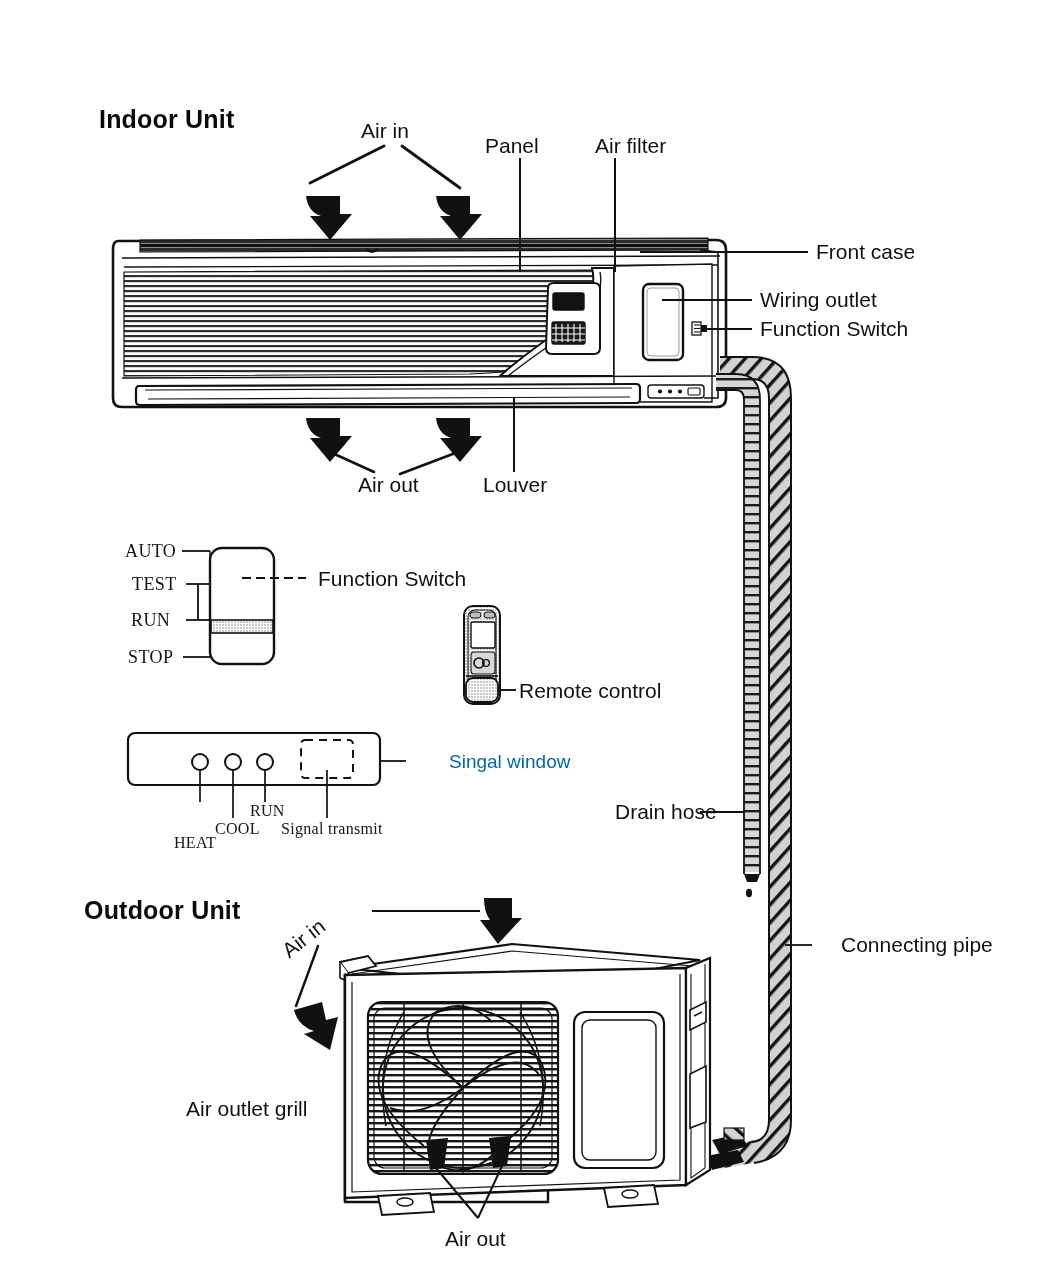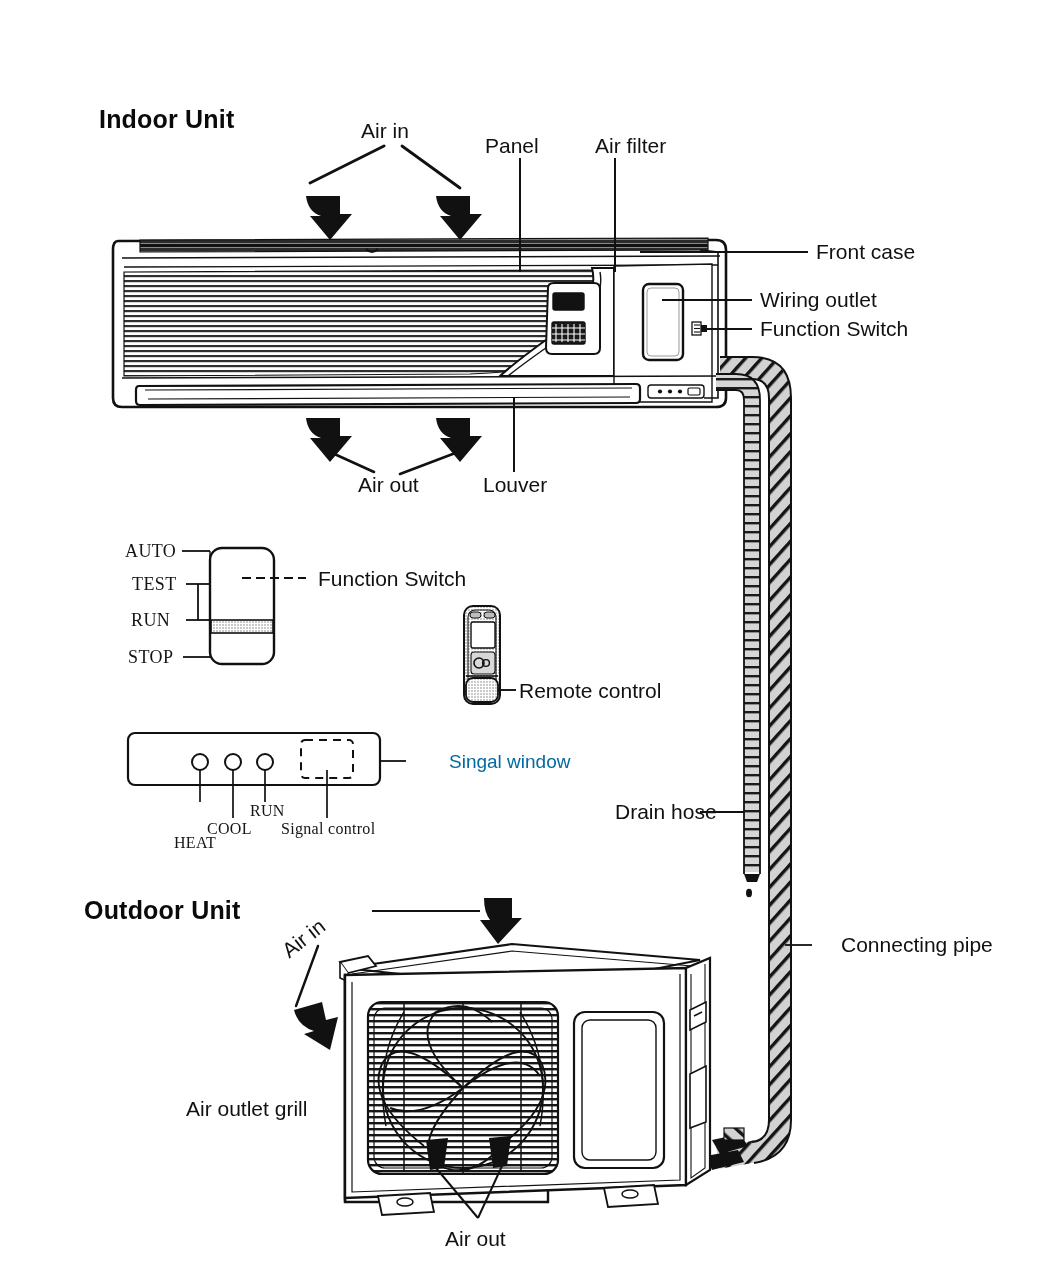--- a/index.html
+++ b/index.html
@@ -309,23 +309,23 @@
   <div class="lbl lbl-serif" style="left:125px;top:542px;">AUTO</div>
   <div class="lbl lbl-serif" style="left:132px;top:575px;">TEST</div>
   <div class="lbl lbl-serif" style="left:131px;top:611px;">RUN</div>
   <div class="lbl lbl-serif" style="left:128px;top:648px;">STOP</div>
   <div class="lbl lbl-sans" style="left:318px;top:568px;">Function Switch</div>
 
   <div class="lbl lbl-sans" style="left:519px;top:680px;">Remote control</div>
 
   <div class="lbl lbl-sans-sm" style="left:414px;top:752px;">Singal window</div>
   <div class="lbl lbl-serif-sm" style="left:174px;top:803px;margin-top:32px;">HEAT</div>
-  <div class="lbl lbl-serif-sm" style="left:207px;top:821px;">COOL</div>
+  <div class="lbl lbl-serif-sm" style="left:215px;top:821px;">COOL</div>
   <div class="lbl lbl-serif-sm" style="left:250px;top:803px;">RUN</div>
-  <div class="lbl lbl-serif-sm" style="left:281px;top:821px;">Signal control</div>
+  <div class="lbl lbl-serif-sm" style="left:281px;top:821px;">Signal transmit</div>
 
   <div class="lbl lbl-sans" style="left:579px;top:801px;margin-left:36px;">Drain hose</div>
   <div class="lbl lbl-sans" style="left:841px;top:934px;">Connecting pipe</div>
 
   <div class="lbl lbl-head" style="left:84px;top:898px;">Outdoor Unit</div>
   <div class="lbl lbl-sans rot-airin" style="left:291px;top:940px;">Air in</div>
   <div class="lbl lbl-sans" style="left:186px;top:1098px;">Air outlet grill</div>
   <div class="lbl lbl-sans" style="left:445px;top:1228px;">Air out</div>
 
 </div>

